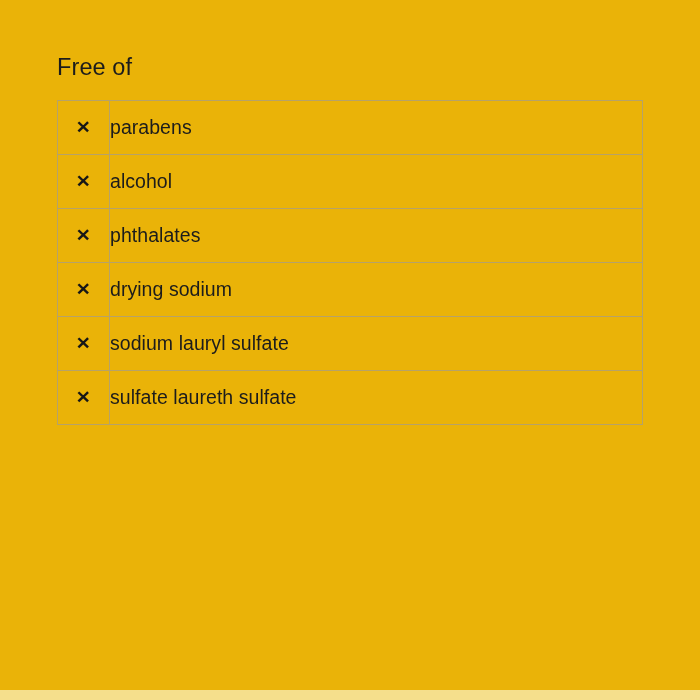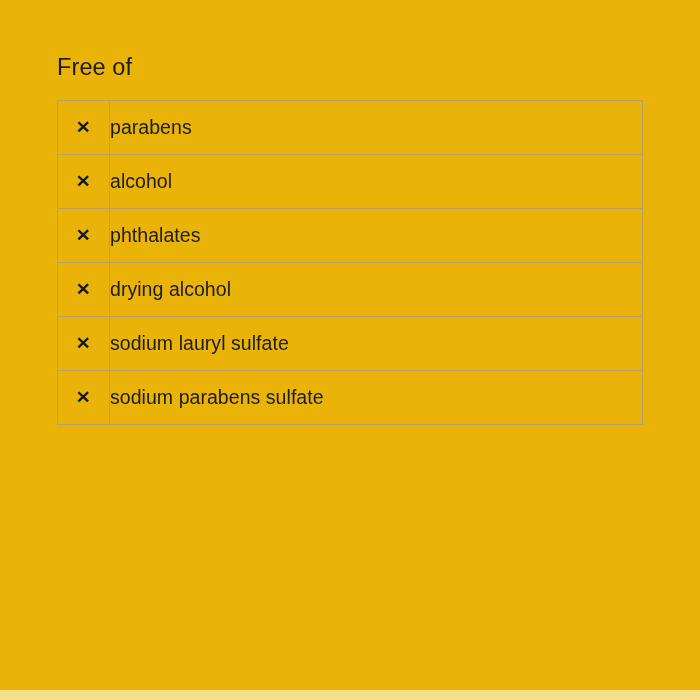--- a/index.html
+++ b/index.html
@@ -115,38 +115,38 @@
         <td class="label-cell">
           <span class="row-label">phthalates</span>
         </td>
       </tr>
 
       <tr>
         <td class="mark-cell">
           <span class="x-mark">✕</span>
         </td>
         <td class="label-cell">
-          <span class="row-label">drying alcohol</span>
+          <span class="row-label">drying sodium</span>
         </td>
       </tr>
 
       <tr>
         <td class="mark-cell">
           <span class="x-mark">✕</span>
         </td>
         <td class="label-cell">
           <span class="row-label">sodium lauryl sulfate</span>
         </td>
       </tr>
 
       <tr>
         <td class="mark-cell">
           <span class="x-mark">✕</span>
         </td>
         <td class="label-cell">
-          <span class="row-label">sodium parabens sulfate</span>
+          <span class="row-label">sulfate laureth sulfate</span>
         </td>
       </tr>
 
     </tbody>
   </table>
 
 </div>
 
 </body></html>

